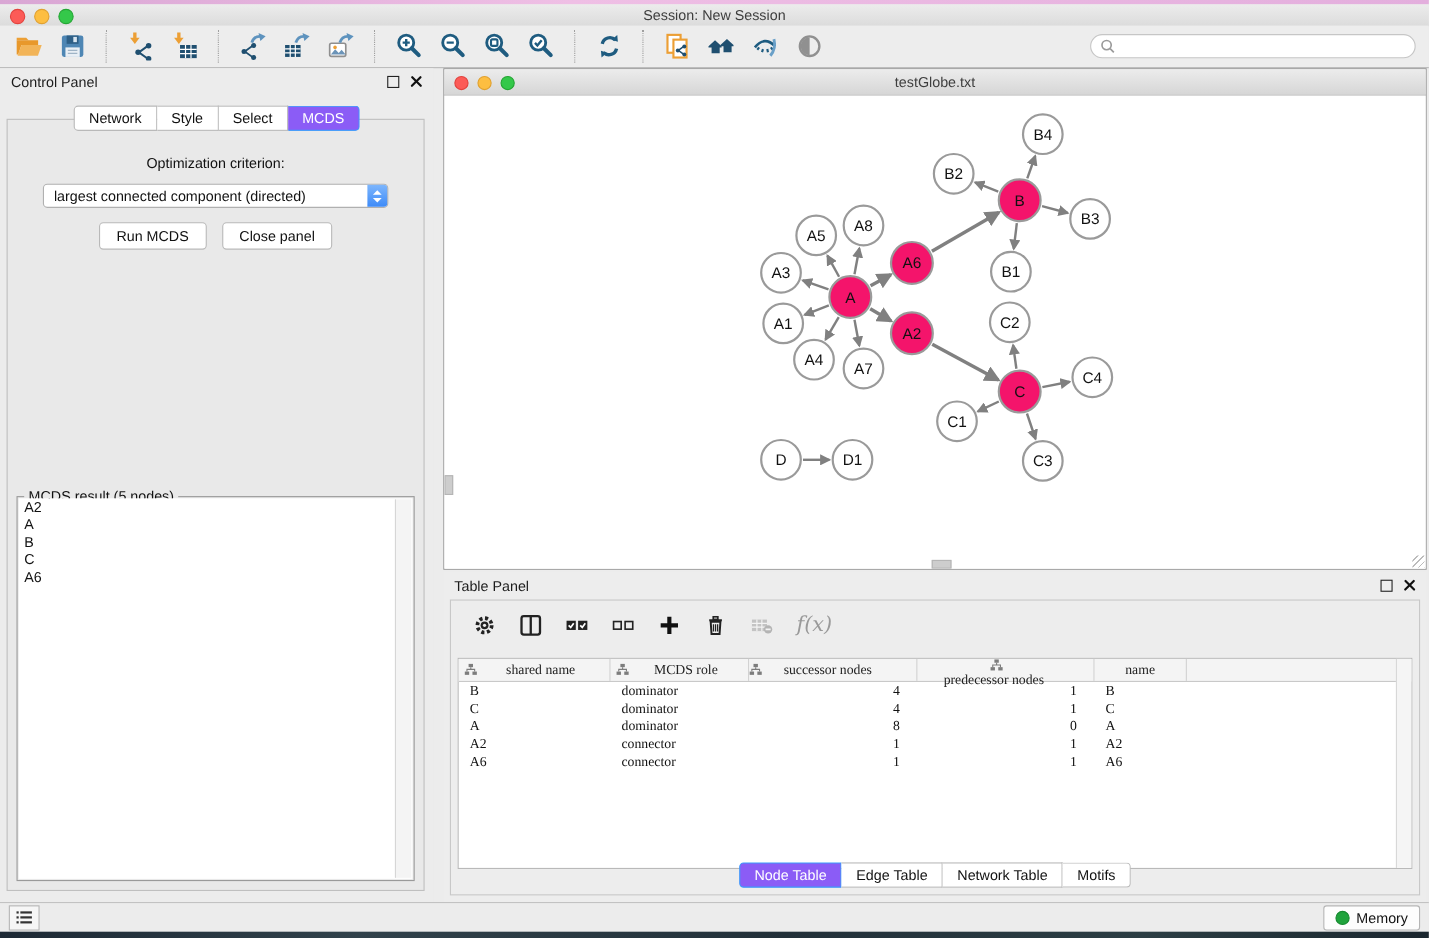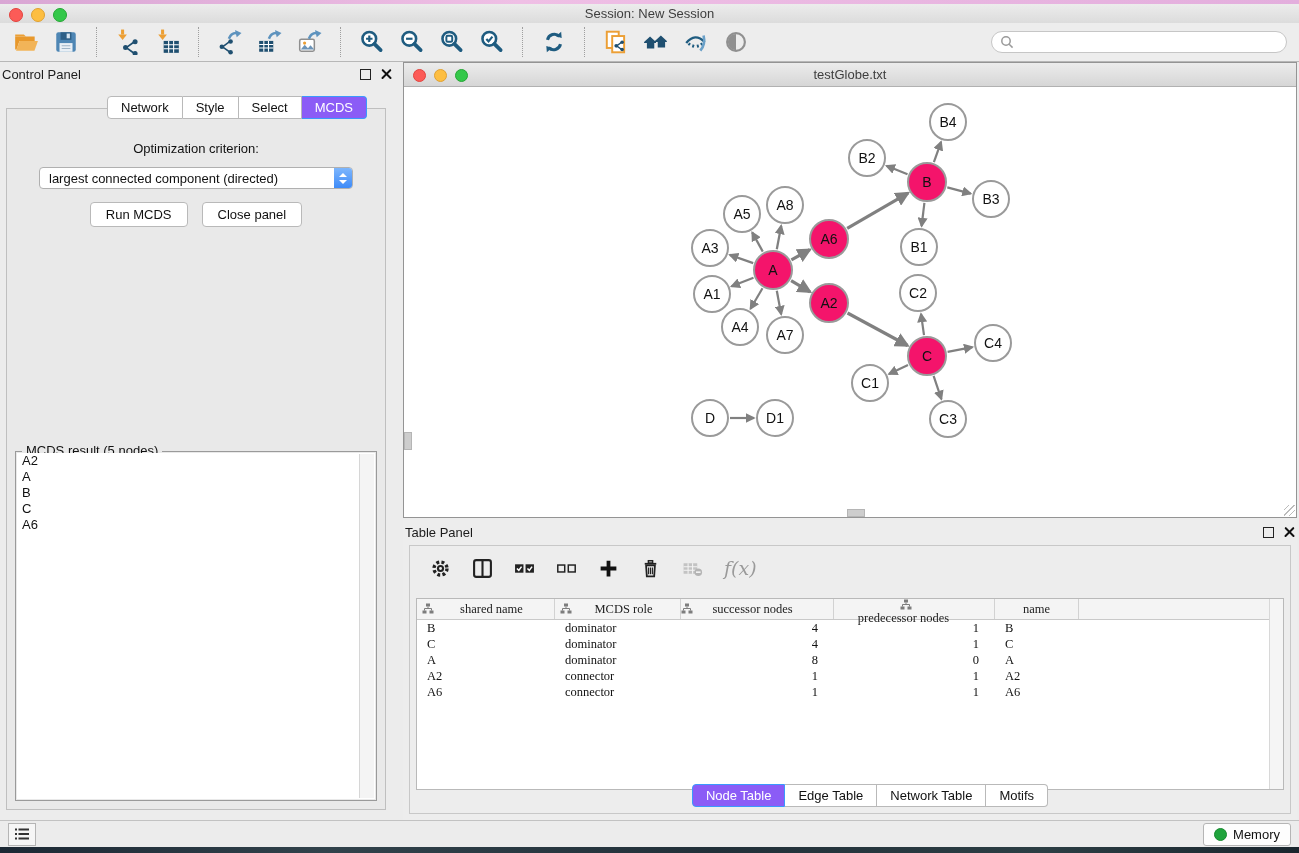--- a/index.html
+++ b/index.html
@@ -21,30 +21,30 @@
     display:flex;align-items:center;padding:0 12px;box-sizing:border-box;gap:13px;}
   .tsep{width:0;height:30px;border-left:1px dotted #9f9f9f;margin:0 4px;}
   .ticon{width:27px;height:27px;display:flex;align-items:center;justify-content:center;}
   .ticon svg{width:26px;height:26px;}
   #search-box{margin-left:auto;width:296px;height:22px;background:#fff;border:1px solid #c6c6c6;
     border-radius:12px;display:flex;align-items:center;padding:0 8px;box-sizing:border-box;gap:5px;}
   #search-box input{border:none;outline:none;flex:1;font-size:13px;background:transparent;}
   
   #control-panel{left:0;top:62px;width:394px;height:758px;background:#ececec;}
   .panel-header{position:absolute;left:0;top:0;right:0;height:24px;display:flex;align-items:center;
-    padding:0 2px;font-size:13px;color:#1c1c1c;}
+    padding:0 10px;font-size:13px;color:#1c1c1c;}
   .panel-ctrls{margin-left:auto;display:flex;gap:10px;align-items:center;}
   .ico-float{width:9px;height:9px;border:1.6px solid #222;}
   .ico-close{width:11px;height:11px;position:relative;}
   .ico-close:before,.ico-close:after{content:"";position:absolute;left:-1px;top:4.5px;width:13px;height:2.4px;
     background:#111;border-radius:1px;}
   .ico-close:before{transform:rotate(45deg);}  .ico-close:after{transform:rotate(-45deg);}
   #cp-inset{position:absolute;left:6px;right:8px;top:46px;bottom:10px;background:#e9e9e9;
     border:1px solid #bfbfbf;}
-  .seg{display:inline-flex;margin-left:40px;}
+  .seg{display:inline-flex;}
   .seg .tab{background:#fff;border:1px solid #b9b9b9;border-left:none;padding:3px 13px;font-size:13px;
     color:#111;white-space:nowrap;}
   .seg .tab:first-child{border-left:1px solid #b9b9b9;border-radius:4px 0 0 4px;}
   .seg .tab:last-child{border-radius:0 4px 4px 0;}
   .seg .tab.active{background:#8b5cf6;border-color:#3b99fc;color:#fff;}
   #cp-tabs{position:absolute;top:34px;left:50%;transform:translateX(-50%);z-index:2;}
   #opt-label{margin-top:32px;text-align:center;font-size:13px;color:#111;}
   #criterion{display:flex;align-items:center;height:22px;background:#fff;border:1px solid #b0b0b0;
     border-radius:4px;width:314px;margin:11px auto 0;box-sizing:border-box;}
   #criterion .val{flex:1;padding:0 9px;font-size:13px;color:#111;white-space:nowrap;overflow:hidden;}

